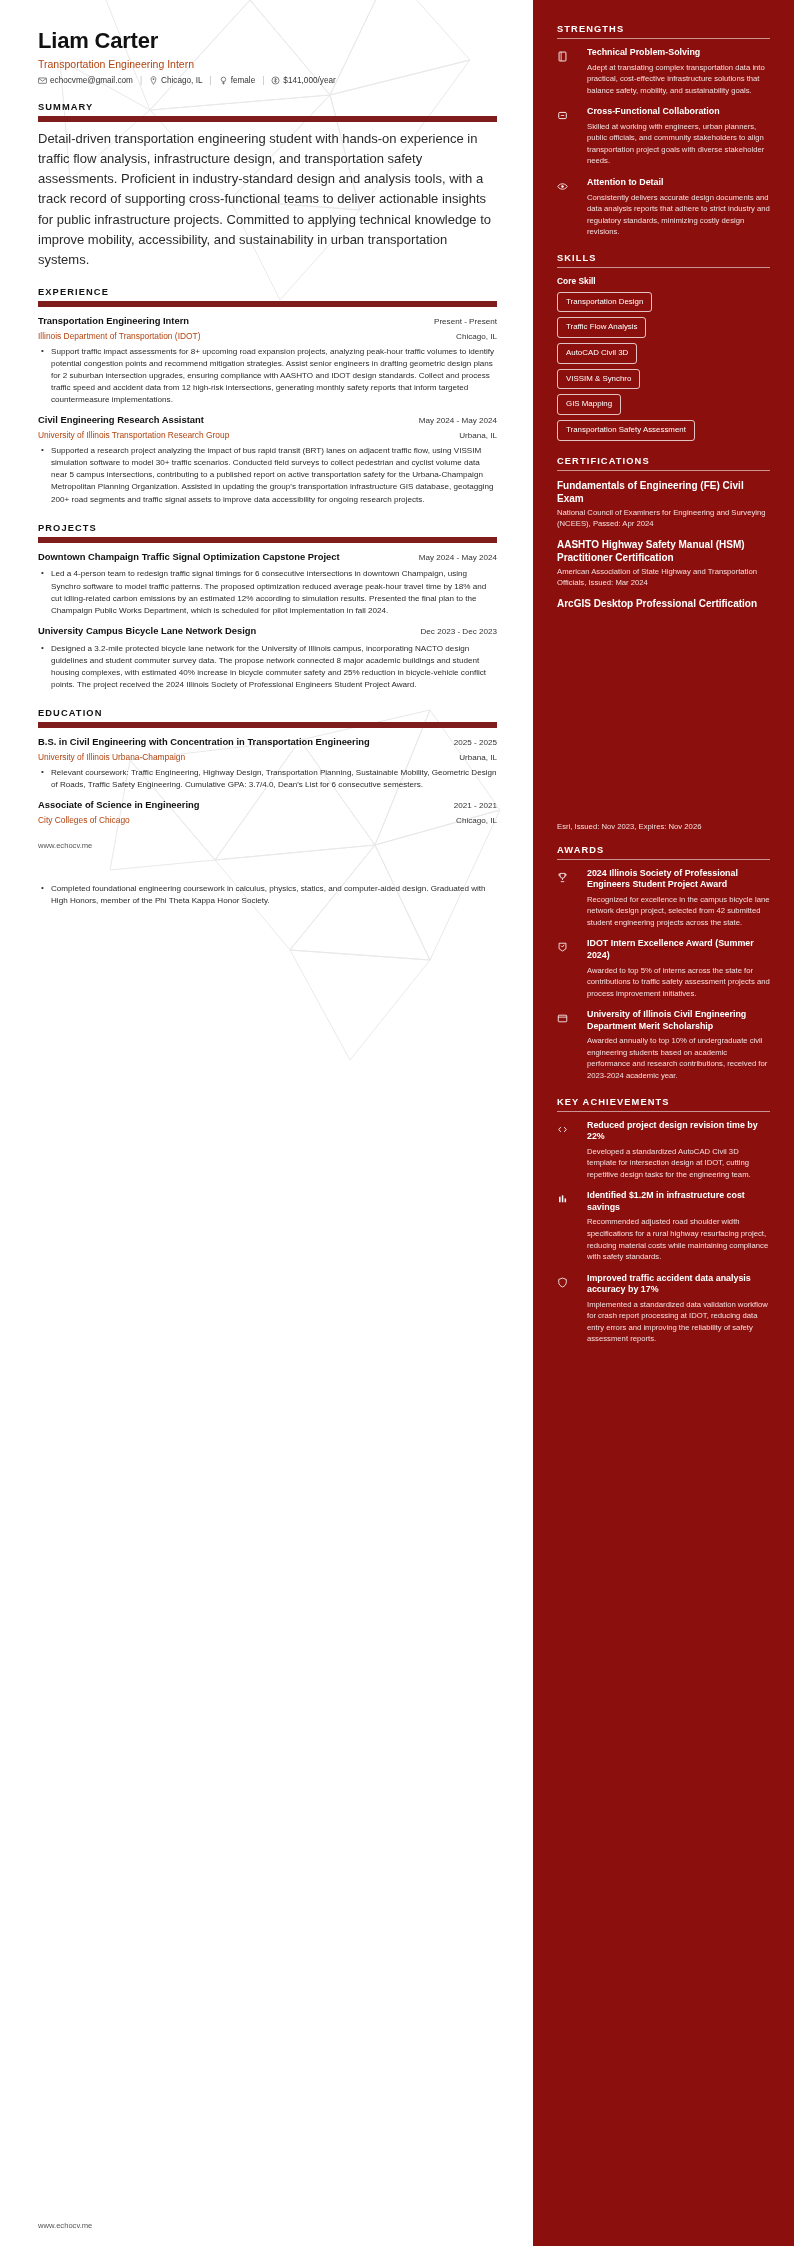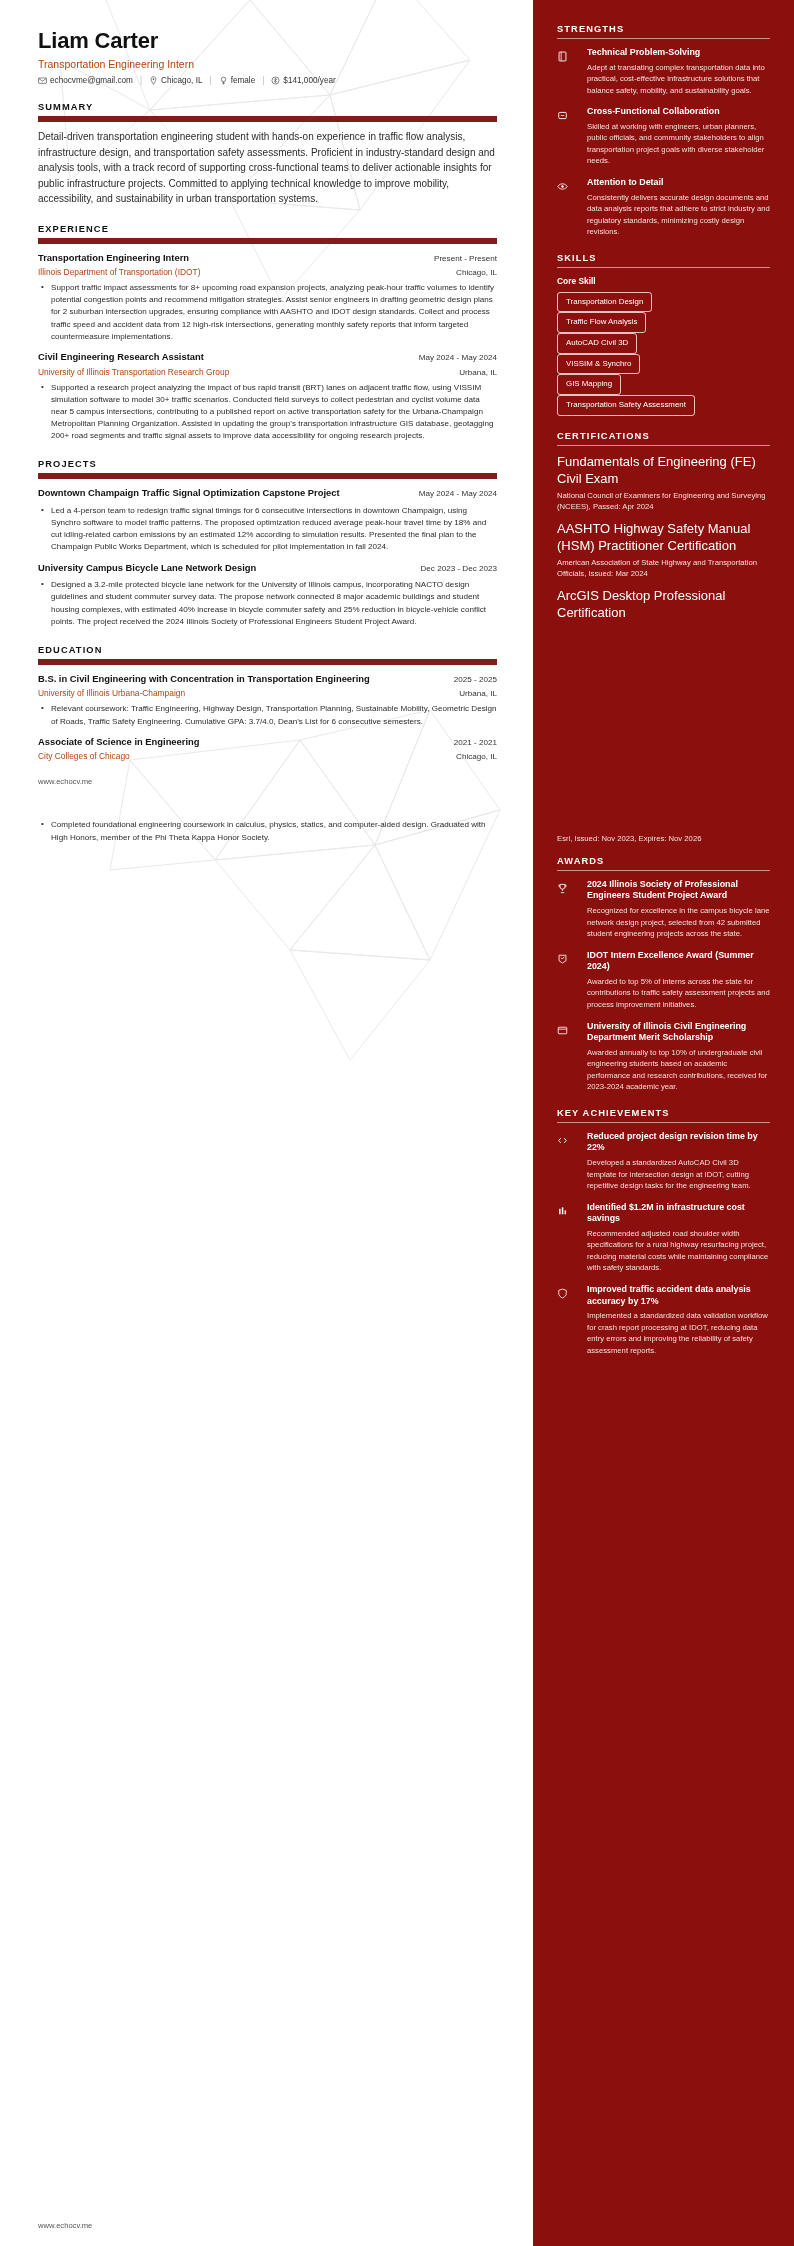--- a/index.html
+++ b/index.html
@@ -63,21 +63,21 @@
     font-size: 9.3px;
     letter-spacing: 1.1px;
     font-weight: bold;
     color: #111;
     padding-bottom: 4px;
     border-bottom: 6px solid #7f1d1d;
     text-transform: uppercase;
   }
   .sec-body { padding-top: 7px; }
   .summary {
-    font-size: 10px;
+    font-size: 13px;
     line-height: 1.55;
     color: #2b2b2b;
     text-align: left;
   }
   .entry { margin-top: 8px; }
   .entry:first-child { margin-top: 1px; }
   .entry-head {
     display: flex;
     justify-content: space-between;
     align-items: baseline;
@@ -180,33 +180,33 @@
   .s-item-desc {
     font-size: 7.7px;
     line-height: 1.5;
     color: #f4dede;
   }
   .skill-group-label {
     font-size: 8.4px;
     font-weight: bold;
     margin-bottom: 6px;
   }
-  .chips { display: flex; flex-direction: column; align-items: flex-start; }
+  .chips { display: flex; flex-direction: column; gap: 5px; align-items: flex-start; }
   .chip {
     border: 1px solid rgba(255,255,255,0.75);
     border-radius: 3px;
     padding: 4px 8px;
     font-size: 7.9px;
     line-height: 1.35;
     max-width: 100%;
   }
   .cert { margin-bottom: 9px; }
   .cert-title {
-    font-size: 13px;
-    font-weight: normal;
+    font-size: 10px;
+    font-weight: bold;
     line-height: 1.3;
     margin-bottom: 2px;
   }
   .cert-desc {
     font-size: 7.7px;
     line-height: 1.45;
     color: #f4dede;
   }
   .cert-cont {
     font-size: 7.7px;

